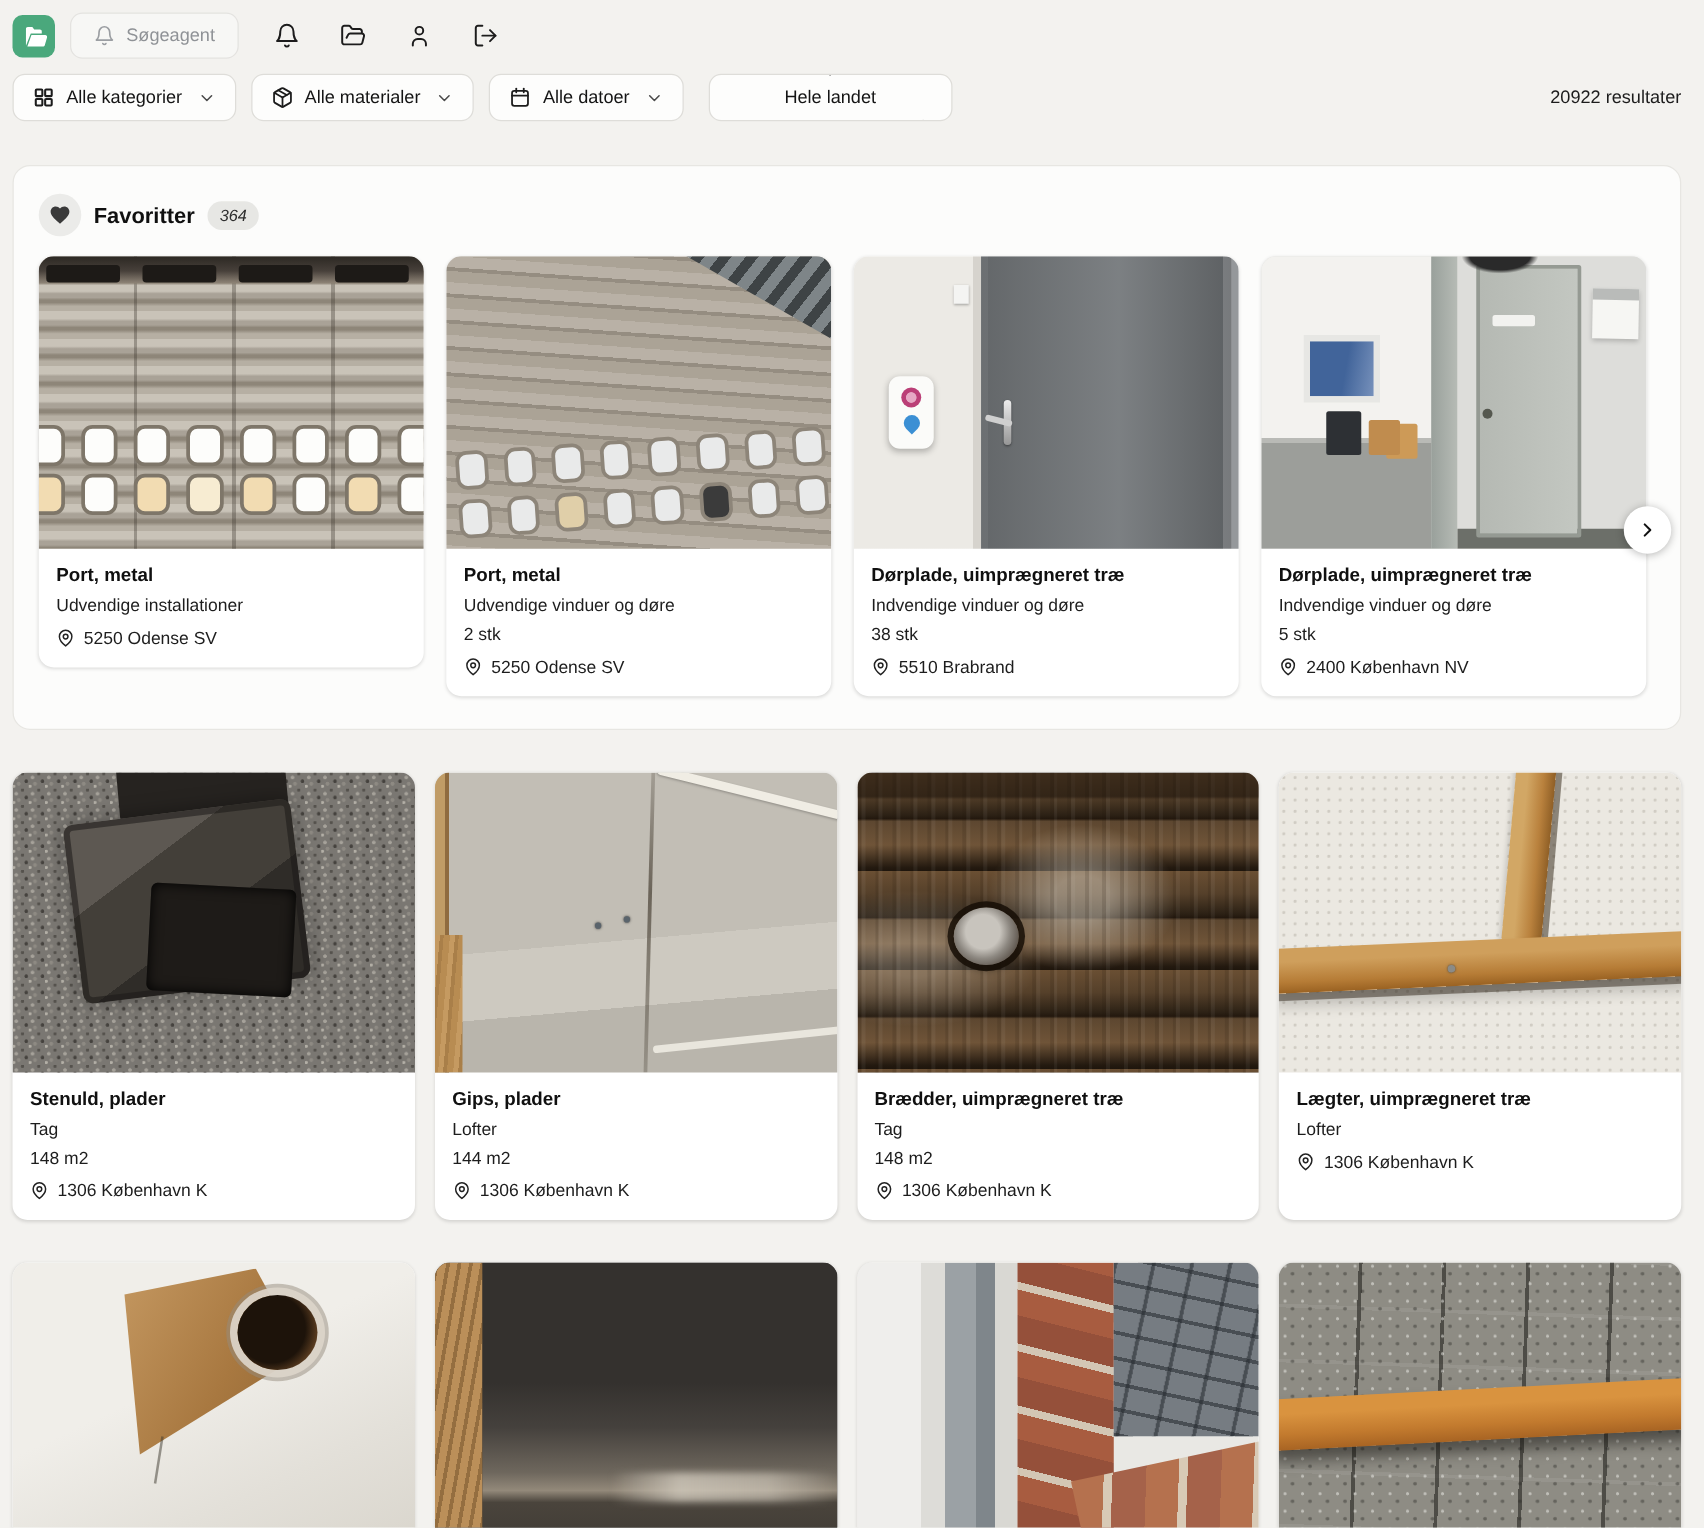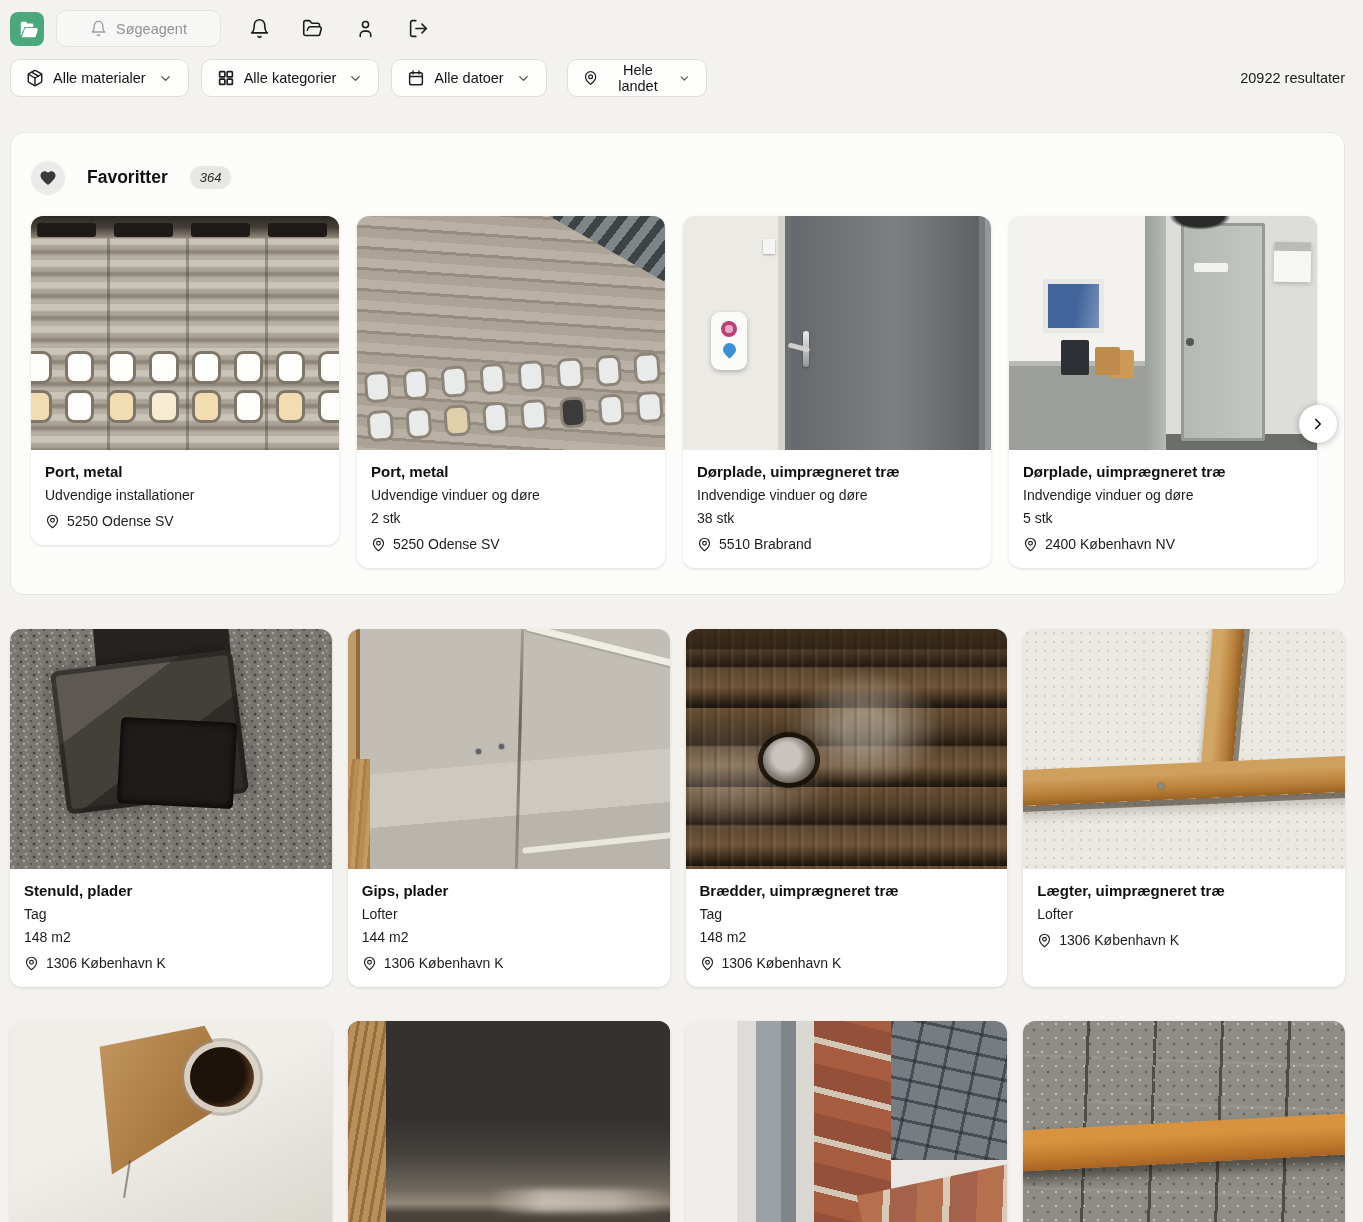--- a/index.html
+++ b/index.html
@@ -11,36 +11,36 @@
     color:#161616;
   }
   svg { display:block; }
 
   
   .topbar { display:flex; align-items:center; gap:12px; padding:10px 18px 0 10px; }
   .logo { width:34px; height:34px; border-radius:8px; background:#4aa87c; display:flex; align-items:center; justify-content:center; flex:none; cursor:pointer; }
   .search { flex:1; display:flex; align-items:center; gap:10px; height:37px; background:#fdfdfc; border:1px solid #d9d8d4; border-radius:10px; padding:0 12px; }
   .search input { border:none; outline:none; background:transparent; flex:1; font-size:15px; font-family:inherit; color:#202020; }
   .search input::placeholder { color:#2e2e2e; opacity:1; }
-  .agent { display:inline-flex; align-items:center; gap:9px; height:37px; padding:0 33px; background:#f7f7f5; border:1px solid #e4e3e0; border-radius:10px; font-size:14.5px; color:#8f9296; font-family:inherit; cursor:pointer; flex:none; }
+  .agent { display:inline-flex; align-items:center; gap:9px; height:37px; padding:0 18px; background:#f7f7f5; border:1px solid #e4e3e0; border-radius:10px; font-size:14.5px; color:#8f9296; font-family:inherit; cursor:pointer; flex:none; }
   .iconbtn { background:none; border:none; padding:4px; margin-left:12px; cursor:pointer; flex:none; }
 
   
   .filterbar { display:flex; align-items:center; margin:12px 18px 0 10px; }
   .fbtn { display:inline-flex; align-items:center; gap:9px; height:38px; padding:0 15px; background:#fdfdfc; border:1px solid #deddd9; border-radius:10px; font-size:14.5px; color:#141414; font-family:inherit; margin-right:12px; cursor:pointer; }
   .fbtn .chev { margin-left:3px; }
-  .fbtn.wide { width:140px; margin-left:8px; }
+  .fbtn.wide { width:195px; margin-left:8px;flex-direction:column; }
   .fbtn.wide .chev { margin-left:auto; }
   .results { margin-left:auto; font-size:14.5px; color:#1c1c1c; }
 
   
   .fav-panel { position:relative; margin:35px 18px 0 10px; background:#fcfcfb; border:1px solid #e7e6e2; border-radius:14px; padding:22px 0 26px; }
   .fav-head { display:flex; align-items:center; gap:10px; padding:0 20px; }
   .heart-c { width:34px; height:34px; border-radius:50%; background:#ebebe9; display:flex; align-items:center; justify-content:center; flex:none; }
-  .fav-head h2 { margin:12px; font-size:17.5px; font-weight:700; color:#101010; }
+  .fav-head h2 { margin:0; font-size:17.5px; font-weight:700; color:#101010; }
   .badge { font-size:13px; background:#e7e7e4; border-radius:999px; padding:4px 10px; color:#2e2e2e;font-style:italic; }
   .visalle { margin-left:auto; display:inline-flex; align-items:center; gap:12px; height:40px; padding:0 18px; border-radius:999px; background:#fdfdfc; border:1px solid #dcdbd7; font-weight:700; font-size:14.5px; color:#111; font-family:inherit; cursor:pointer; }
   .fav-sub { margin:12px 20px 0 64px; font-size:14.2px; color:#343434; }
   .fav-cards { display:flex; gap:18px; align-items:flex-start; padding:16px 20px 0; }
 
   .card { background:#fff; border-radius:12px; overflow:hidden; box-shadow:0 1px 3px rgba(0,0,0,.13); cursor:pointer; }
   .fav-card { width:308px; flex:none; }
   .card .body { padding:13px 14px 16px; }
   .card h3 { margin:0 0 7px; font-size:15px; font-weight:700; color:#101010; }
   .card .line { font-size:14px; color:#1d1d1d; margin:0 0 7px; }
@@ -238,40 +238,40 @@
     <svg width="21" height="21" viewBox="0 0 24 24" fill="none" stroke="#1c1c1c" stroke-width="1.8" stroke-linecap="round" stroke-linejoin="round">
       <path d="M9 21H5a2 2 0 0 1-2-2V5a2 2 0 0 1 2-2h4"></path>
         <polyline points="16 17 21 12 16 7"></polyline>
         <line x1="21" y1="12" x2="9" y2="12"></line>
     </svg>
   </button>
 </header>
 
 <div class="filterbar">
   <button class="fbtn">
+    <svg width="18" height="18" viewBox="0 0 24 24" fill="none" stroke="#1c1c1c" stroke-width="2.2">
+      <rect x="3.5" y="3.5" width="7" height="7" rx="1"></rect>
+        <rect x="13.5" y="3.5" width="7" height="7" rx="1"></rect>
+      <rect x="3.5" y="13.5" width="7" height="7" rx="1"></rect>
+        <rect x="13.5" y="13.5" width="7" height="7" rx="1"></rect>
+    </svg>
+    <span>Alle kategorier</span>
+    <svg class="chev" width="15" height="15" viewBox="0 0 24 24" fill="none" stroke="#4a4a4a" stroke-width="2" stroke-linecap="round" stroke-linejoin="round">
+        <polyline points="6 9 12 15 18 9"></polyline>
+      </svg>
+  </button>
+
+  <button class="fbtn">
     <svg width="18" height="18" viewBox="0 0 24 24" fill="none" stroke="#1c1c1c" stroke-width="1.9" stroke-linecap="round" stroke-linejoin="round">
       <path d="M21 8a2 2 0 0 0-1-1.73l-7-4a2 2 0 0 0-2 0l-7 4A2 2 0 0 0 3 8v8a2 2 0 0 0 1 1.73l7 4a2 2 0 0 0 2 0l7-4A2 2 0 0 0 21 16Z"></path>
       <path d="m3.3 7 8.7 5 8.7-5"></path>
         <path d="M12 22V12"></path>
         <path d="m7.5 4.3 9 5.1"></path>
     </svg>
     <span>Alle materialer</span>
-    <svg class="chev" width="15" height="15" viewBox="0 0 24 24" fill="none" stroke="#4a4a4a" stroke-width="2" stroke-linecap="round" stroke-linejoin="round">
-        <polyline points="6 9 12 15 18 9"></polyline>
-      </svg>
-  </button>
-
-  <button class="fbtn">
-    <svg width="18" height="18" viewBox="0 0 24 24" fill="none" stroke="#1c1c1c" stroke-width="2.2">
-      <rect x="3.5" y="3.5" width="7" height="7" rx="1"></rect>
-        <rect x="13.5" y="3.5" width="7" height="7" rx="1"></rect>
-      <rect x="3.5" y="13.5" width="7" height="7" rx="1"></rect>
-        <rect x="13.5" y="13.5" width="7" height="7" rx="1"></rect>
-    </svg>
-    <span>Alle kategorier</span>
     <svg class="chev" width="15" height="15" viewBox="0 0 24 24" fill="none" stroke="#4a4a4a" stroke-width="2" stroke-linecap="round" stroke-linejoin="round">
         <polyline points="6 9 12 15 18 9"></polyline>
       </svg>
   </button>
 
   <button class="fbtn">
     <svg width="18" height="18" viewBox="0 0 24 24" fill="none" stroke="#1c1c1c" stroke-width="1.9" stroke-linecap="round" stroke-linejoin="round">
       <rect x="3.5" y="5" width="17" height="16" rx="2.5"></rect>
         <line x1="8" y1="2.5" x2="8" y2="6.5"></line>
         <line x1="16" y1="2.5" x2="16" y2="6.5"></line>

